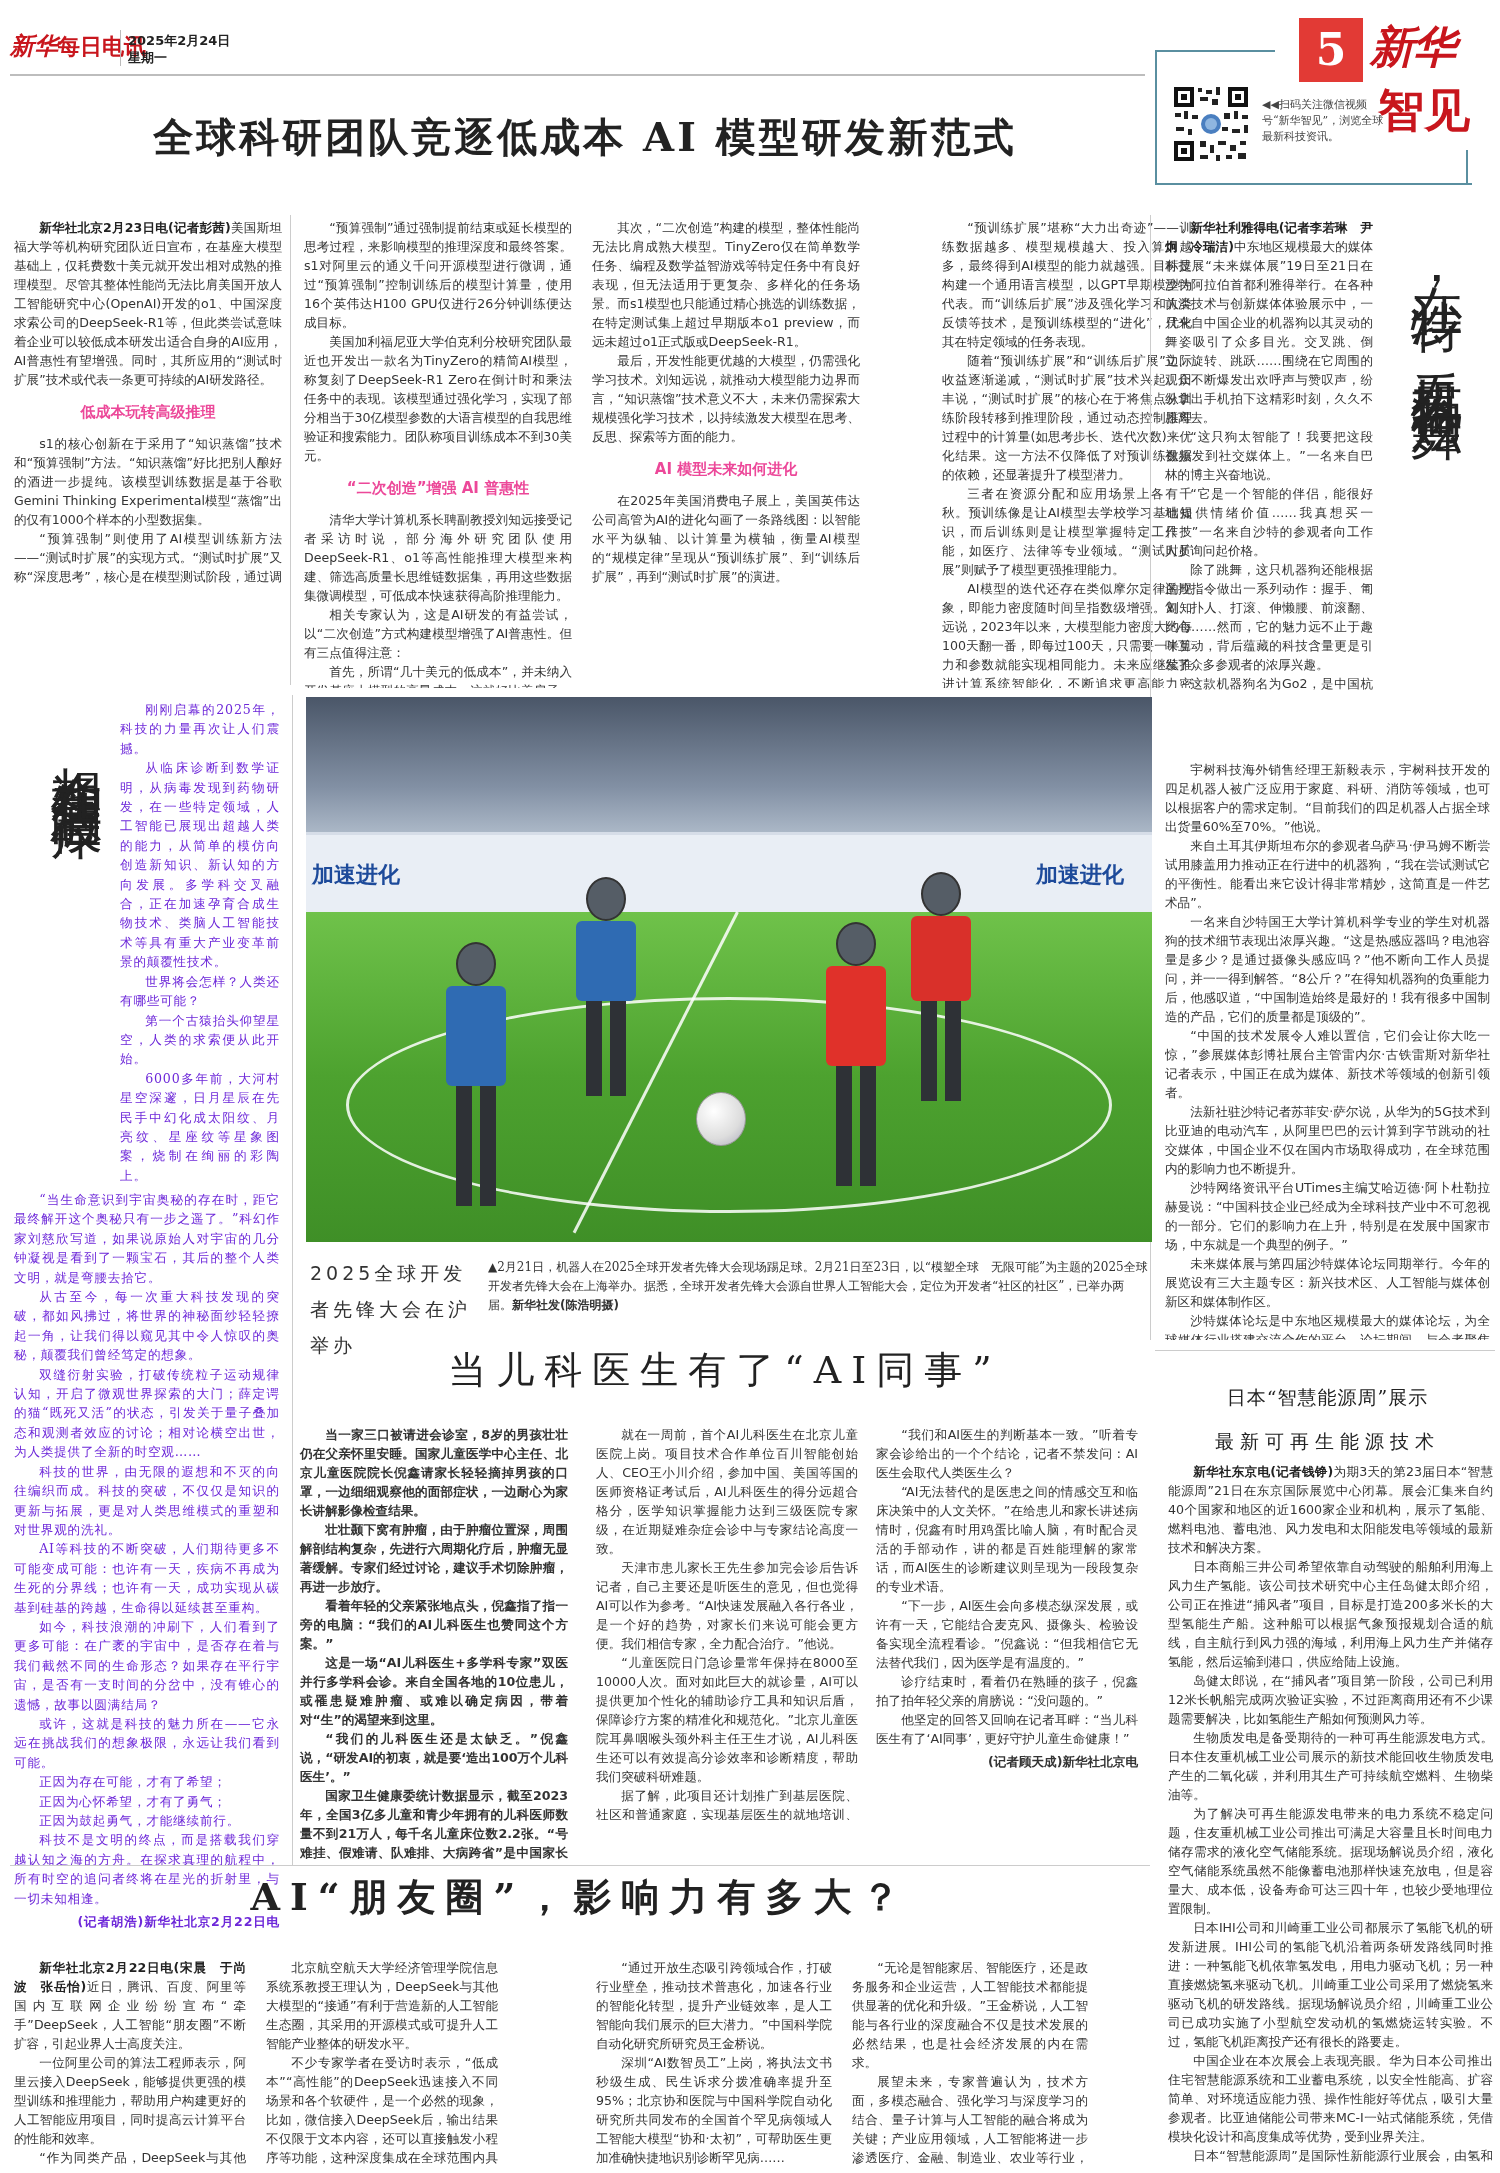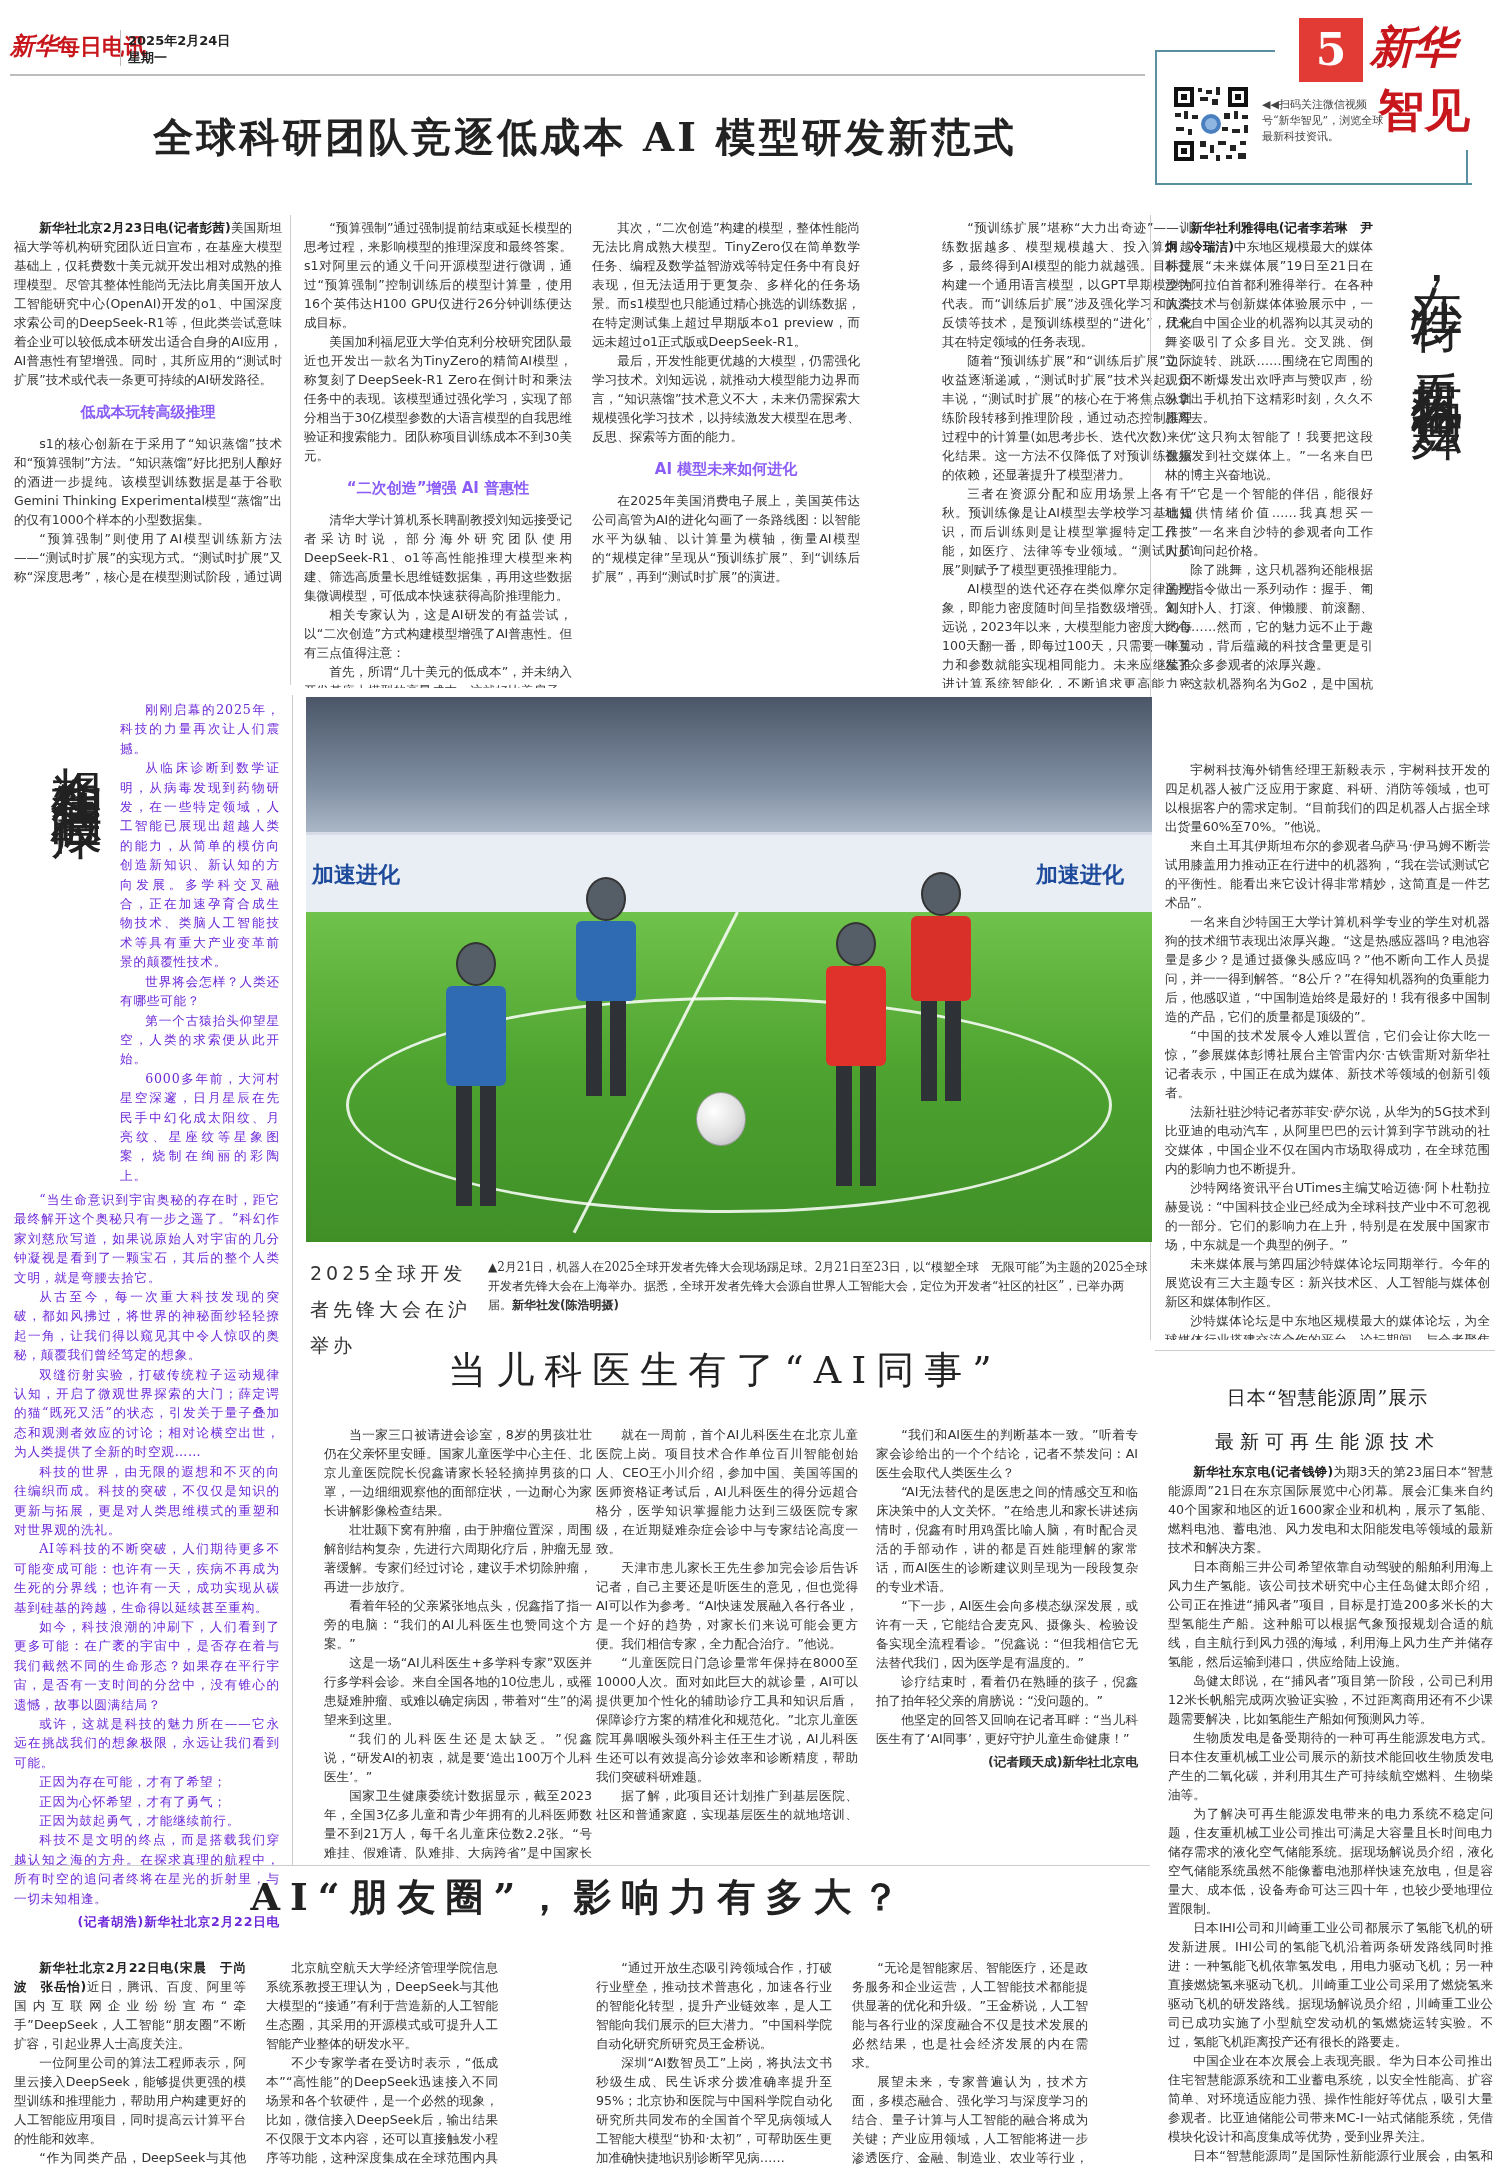--- a/index.html
+++ b/index.html
@@ -2,21 +2,21 @@
 <html><head>
 <meta charset="utf-8">
 <style>
   html,body{margin:0;padding:0;background:#fff;}
   body{width:1500px;height:2173px;position:relative;overflow:hidden;font-family:"DejaVu Serif","Liberation Serif",serif;color:#2a2a2a;}
   .abs{position:absolute;}
   p{margin:0;}
   .body-text{font-size:12.6px;line-height:19px;text-align:justify;color:#333;font-family:"DejaVu Sans","Liberation Sans",sans-serif;}
   .body-text p{text-indent:2em;}
   .dateline{font-weight:bold;color:#222;}
-  .subhead{font-family:"DejaVu Sans","Liberation Sans",sans-serif;font-weight:bold;font-size:15px;text-align:center;margin:14px 0 12px 0;color:#8b5cf6;}
+  .subhead{font-family:"DejaVu Sans","Liberation Sans",sans-serif;font-weight:bold;font-size:15px;text-align:center;margin:14px 0 12px 0;color:#ec4899;}
   .kai{font-family:"DejaVu Serif","Liberation Serif",serif;font-size:12.6px;line-height:19.4px;letter-spacing:0.8px;text-align:justify;color:#6d28d9;}
   .kai p{text-indent:2em;}
   .byline{text-align:right;font-weight:bold;font-family:"DejaVu Sans","Liberation Sans",sans-serif;font-size:12.6px;margin-top:4px;}
   
   .masthead-logo{left:10px;top:30px;font-family:"DejaVu Serif","Liberation Serif",serif;font-size:24px;color:#c8161d;font-weight:bold;font-style:italic;}
   .masthead-logo .rest{font-style:normal;font-weight:bold;font-size:22px;}
   .hdr-divider{left:120px;top:30px;width:1px;height:36px;background:#bbb;}
   .hdr-date{left:128px;top:32px;font-family:"DejaVu Sans","Liberation Sans",sans-serif;font-size:13px;font-weight:bold;color:#222;line-height:17px;}
   .hdr-rule{left:10px;top:74px;width:1135px;height:2px;background:#bdbdbd;}
   .page-badge{left:1299px;top:18px;width:64px;height:64px;background:#e23a35;color:#fff;font-weight:bold;font-size:44px;text-align:center;line-height:64px;font-family:"DejaVu Serif","Liberation Serif",serif;}
@@ -220,21 +220,21 @@
   <p>一名来自沙特国王大学计算机科学专业的学生对机器狗的技术细节表现出浓厚兴趣。“这是热感应器吗？电池容量是多少？是通过摄像头感应吗？”他不断向工作人员提问，并一一得到解答。“8公斤？”在得知机器狗的负重能力后，他感叹道，“中国制造始终是最好的！我有很多中国制造的产品，它们的质量都是顶级的”。</p>
   <p>“中国的技术发展令人难以置信，它们会让你大吃一惊，”参展媒体彭博社展台主管雷内尔·古铁雷斯对新华社记者表示，中国正在成为媒体、新技术等领域的创新引领者。</p>
   <p>法新社驻沙特记者苏菲安·萨尔说，从华为的5G技术到比亚迪的电动汽车，从阿里巴巴的云计算到字节跳动的社交媒体，中国企业不仅在国内市场取得成功，在全球范围内的影响力也不断提升。</p>
   <p>沙特网络资讯平台UTimes主编艾哈迈德·阿卜杜勒拉赫曼说：“中国科技企业已经成为全球科技产业中不可忽视的一部分。它们的影响力在上升，特别是在发展中国家市场，中东就是一个典型的例子。”</p>
   <p>未来媒体展与第四届沙特媒体论坛同期举行。今年的展览设有三大主题专区：新兴技术区、人工智能与媒体创新区和媒体制作区。</p>
   <p>沙特媒体论坛是中东地区规模最大的媒体论坛，为全球媒体行业搭建交流合作的平台。论坛期间，与会者聚焦媒体行业未来趋势与投资机遇，深入探讨新兴技术发展及其对全球媒体的影响等。</p>
 </div>
 <div class="abs hsep" style="left:1155px;top:1350px;width:340px;"></div>
 
 <div class="abs sec-title" style="left:300px;top:1345px;width:850px;font-size:38px;letter-spacing:10px;font-weight:normal;">当儿科医生有了“AI同事”</div>
-<div class="abs body-text" style="left:324px;top:1425px;width:268px;">
+<div class="abs body-text" style="left:300px;top:1425px;width:268px;font-weight:bold;">
   <p>当一家三口被请进会诊室，8岁的男孩壮壮仍在父亲怀里安睡。国家儿童医学中心主任、北京儿童医院院长倪鑫请家长轻轻摘掉男孩的口罩，一边细细观察他的面部症状，一边耐心为家长讲解影像检查结果。</p>
   <p>壮壮颞下窝有肿瘤，由于肿瘤位置深，周围解剖结构复杂，先进行六周期化疗后，肿瘤无显著缓解。专家们经过讨论，建议手术切除肿瘤，再进一步放疗。</p>
   <p>看着年轻的父亲紧张地点头，倪鑫指了指一旁的电脑：“我们的AI儿科医生也赞同这个方案。”</p>
   <p>这是一场“AI儿科医生+多学科专家”双医并行多学科会诊。来自全国各地的10位患儿，或罹患疑难肿瘤、或难以确定病因，带着对“生”的渴望来到这里。</p>
   <p>“我们的儿科医生还是太缺乏。”倪鑫说，“研发AI的初衷，就是要‘造出100万个儿科医生’。”</p>
   <p style="max-height:76px;overflow:hidden;">国家卫生健康委统计数据显示，截至2023年，全国3亿多儿童和青少年拥有的儿科医师数量不到21万人，每千名儿童床位数2.2张。“号难挂、假难请、队难排、大病跨省”是中国家长的“心病”，更是医改进入深水区的必答题。</p>
 </div>
 <div class="abs body-text" style="left:596px;top:1425px;width:262px;max-height:395px;overflow:hidden;">
   <p>就在一周前，首个AI儿科医生在北京儿童医院上岗。项目技术合作单位百川智能创始人、CEO王小川介绍，参加中国、美国等国的医师资格证考试后，AI儿科医生的得分远超合格分，医学知识掌握能力达到三级医院专家级，在近期疑难杂症会诊中与专家结论高度一致。</p>
   <p>天津市患儿家长王先生参加完会诊后告诉记者，自己主要还是听医生的意见，但也觉得AI可以作为参考。“AI快速发展融入各行各业，是一个好的趋势，对家长们来说可能会更方便。我们相信专家，全力配合治疗。”他说。</p>

